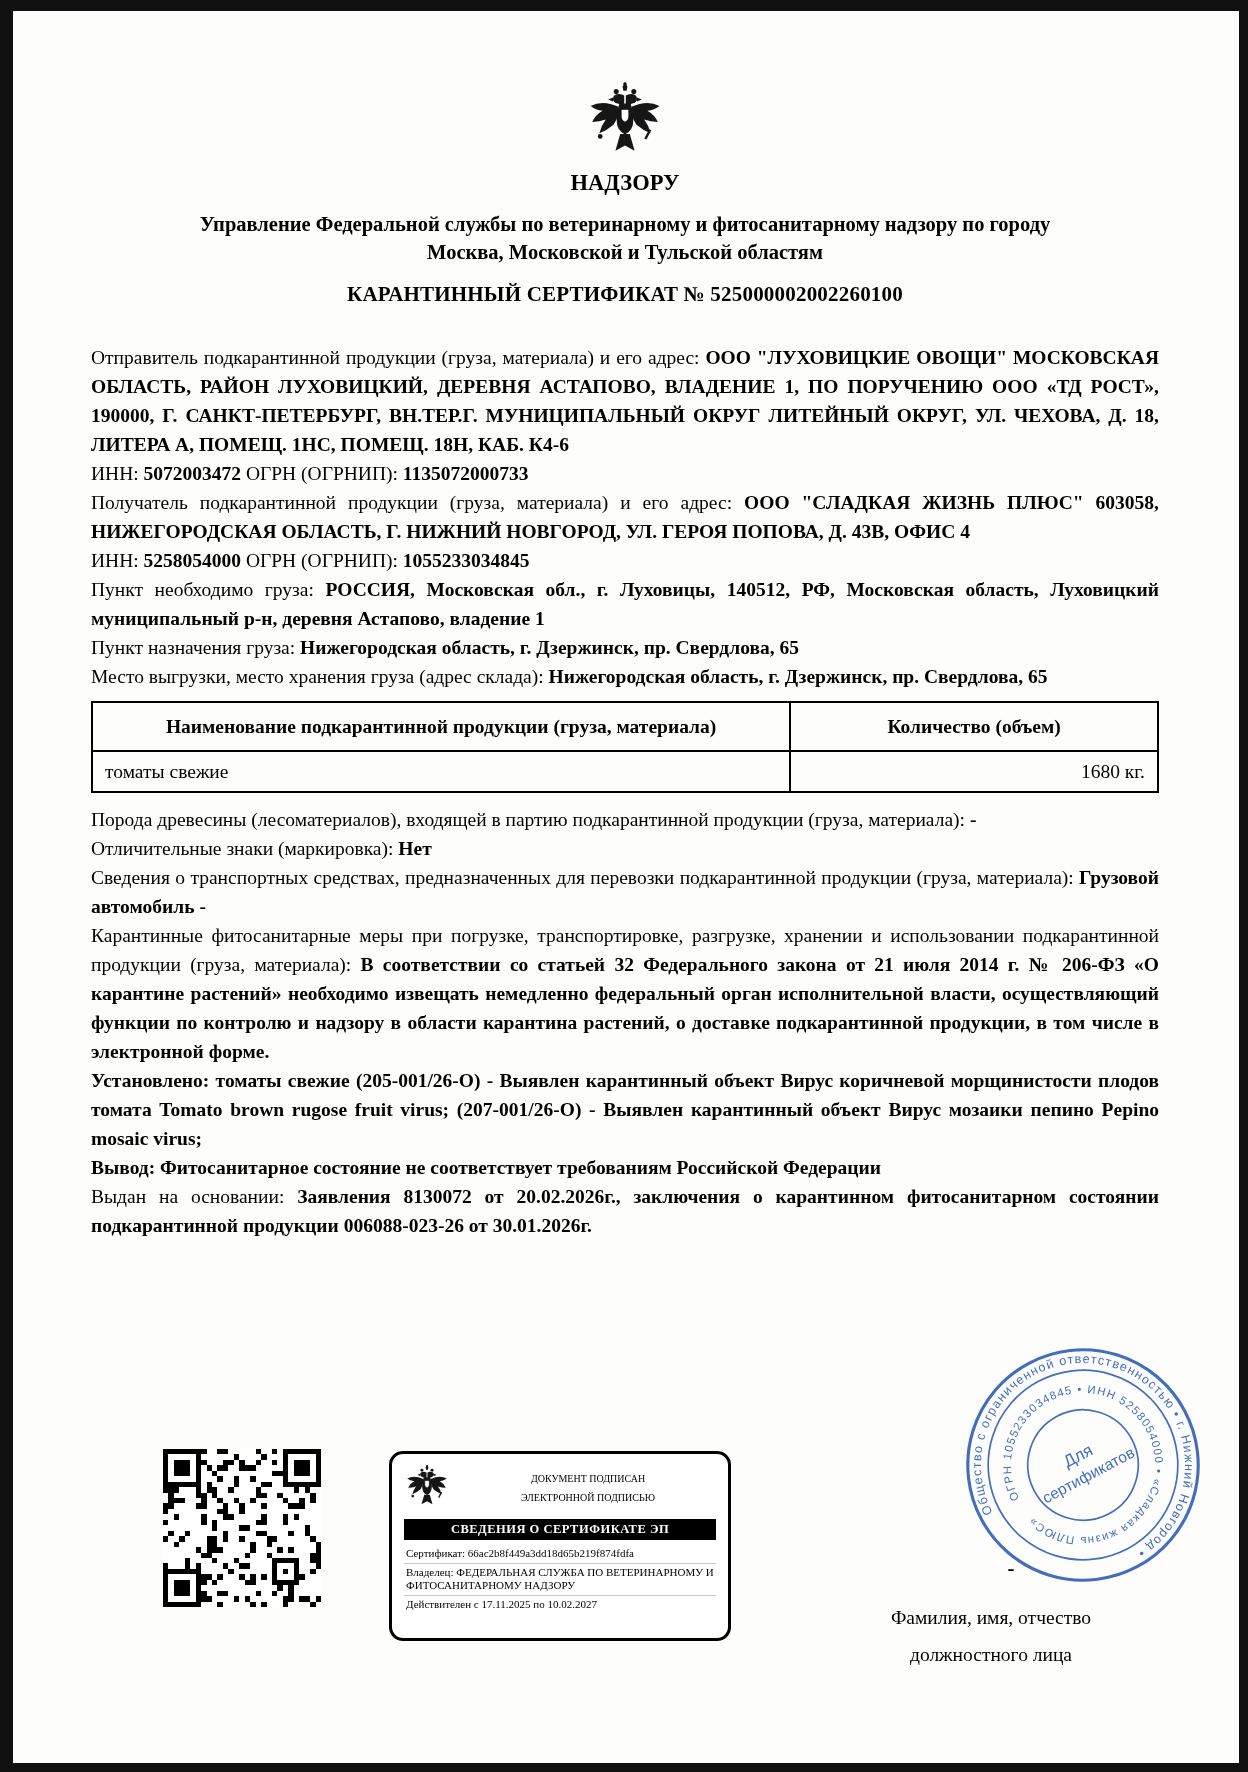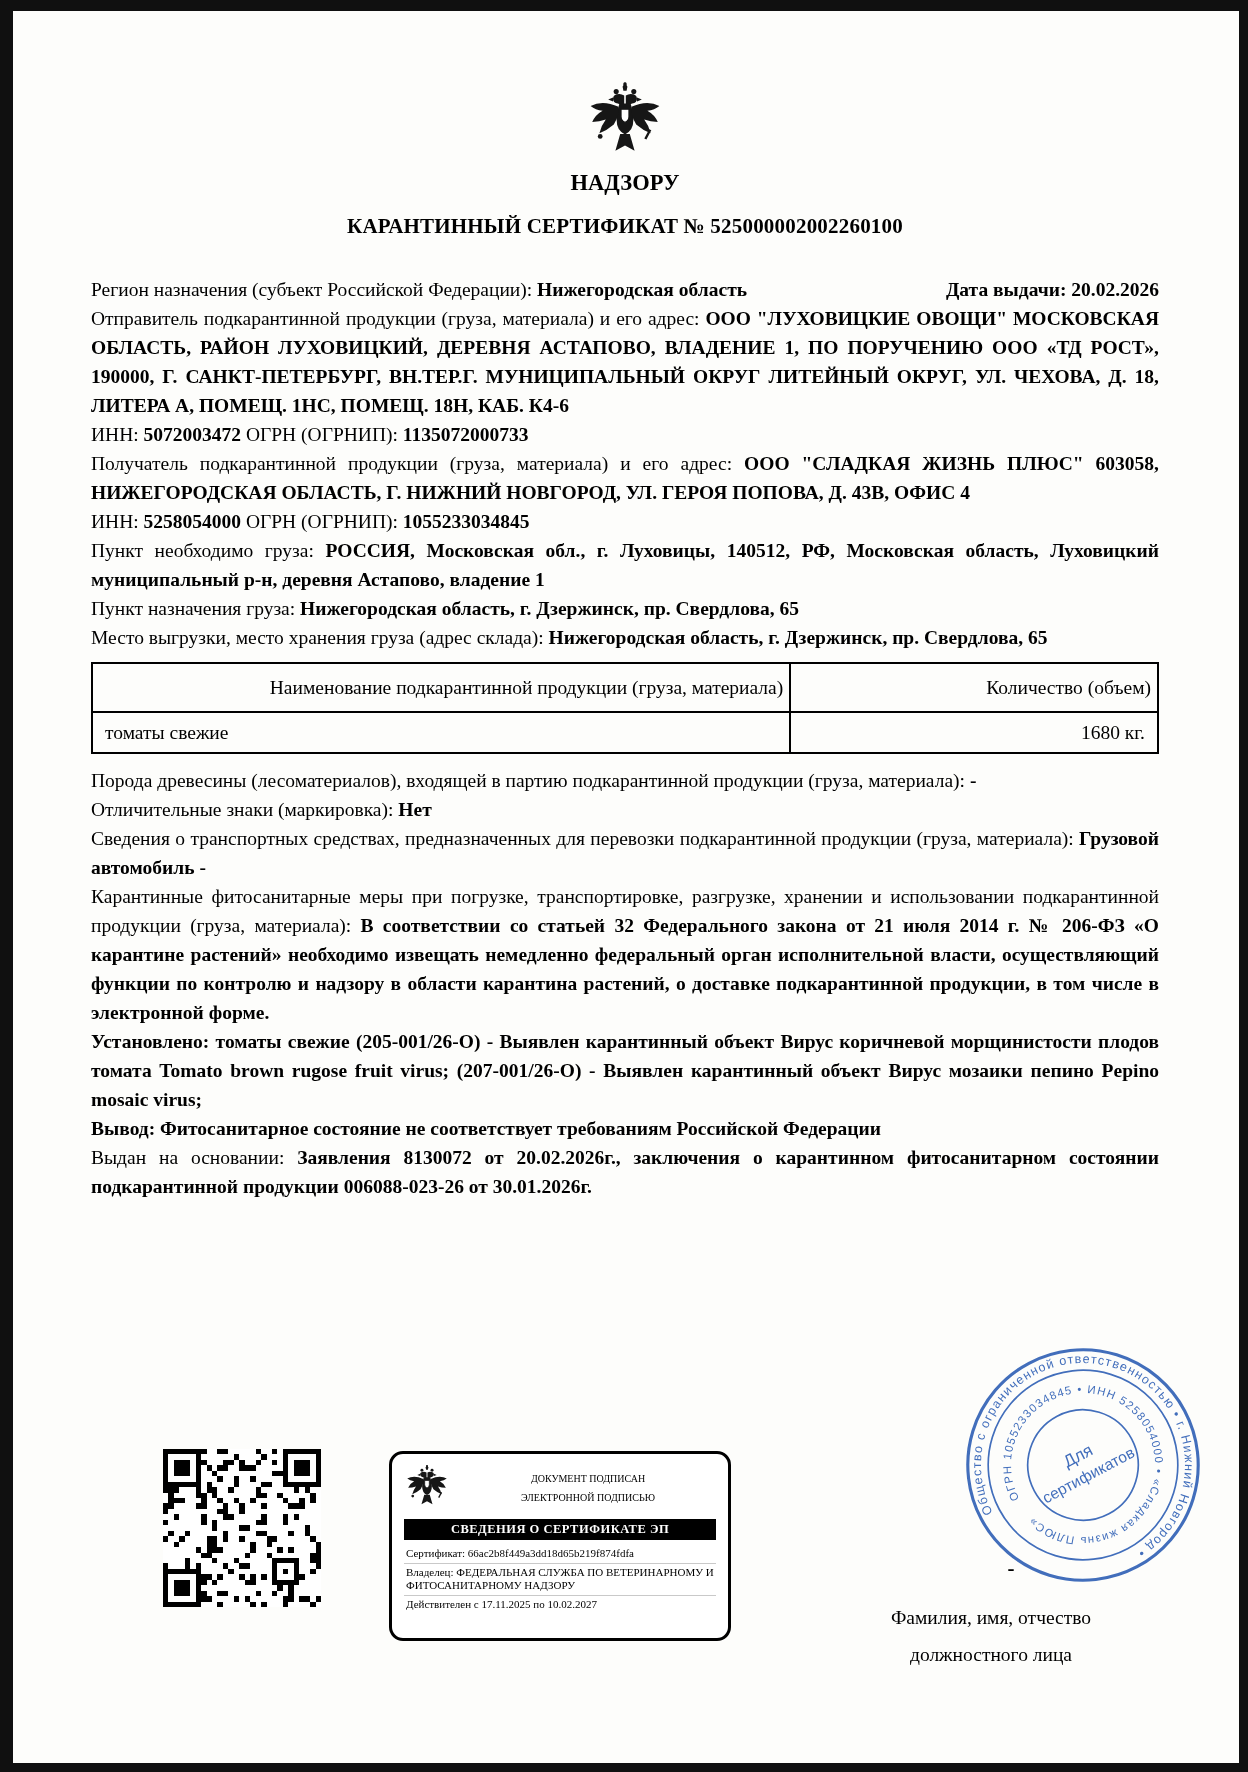--- a/index.html
+++ b/index.html
@@ -11,21 +11,21 @@
   .h-agency{font-weight:bold;font-size:22.5px;text-align:center;line-height:31px;margin-top:12px}
   .h-dept{font-weight:bold;font-size:20.5px;text-align:center;line-height:28px;margin-top:12px}
   .h-title{font-weight:bold;font-size:21px;text-align:center;margin-top:16px;letter-spacing:.2px}
   .body-text{margin-top:36px;font-size:19.5px;line-height:29px}
   .para{text-align:justify}
   .lbl{font-weight:normal}
   .val{font-weight:bold}
   .region-line{display:flex;justify-content:space-between;text-align:left}
   table.goods{width:100%;border-collapse:collapse;margin:10px 0 12px 0;table-layout:fixed}
   .goods th,.goods td{border:2px solid #000;font-size:19.5px}
-  .goods th{font-weight:normal;text-align:right;padding:9px 6px}
+  .goods th{font-weight:bold;text-align:center;padding:9px 6px}
   .goods td{padding:5px 12px}
   .goods td.qty{text-align:right}
   
   .qr{position:absolute;left:150px;top:1438px;width:158px;height:158px;display:grid;
       grid-template-columns:repeat(29,1fr);grid-template-rows:repeat(29,1fr);background:#fff}
   .qr div{background:#000}
   .sig-box{position:absolute;left:376px;top:1440px;width:342px;height:190px;border:3px solid #000;
            border-radius:14px;padding:10px 12px 6px 12px;background:#fff}
   .sig-head{display:flex;align-items:center;gap:10px}
   .sig-head .txt{flex:1;text-align:center;font-size:10px;line-height:19px}
@@ -70,29 +70,29 @@
     <div class="emblem-wrap">
       <svg width="80" height="74" viewBox="0 0 100 92">
           <use href="#eagle"></use>
         </svg>
     </div>
 
     <div class="h-agency">
       <div>НАДЗОРУ</div>
     </div>
 
+    <div class="h-dept">
+      <div>Управление Федеральной службы по ветеринарному и фитосанитарному надзору по городу</div>
+      <div>Москва, Московской и Тульской областям</div>
+    </div>
 
     <div class="h-title">КАРАНТИННЫЙ СЕРТИФИКАТ № 525000002002260100</div>
 
     <div class="body-text">
 
-      <div class="para region-line">
-        <span><span class="lbl">Регион назначения (субъект Российской Федерации): </span><span class="val">Нижегородская область</span></span>
-        <span><span class="val">Дата выдачи: </span><span class="val">20.02.2026</span></span>
-      </div>
 
       <p class="para"><span class="lbl">Отправитель подкарантинной продукции (груза, материала) и его адрес: </span><span class="val">ООО "ЛУХОВИЦКИЕ ОВОЩИ" МОСКОВСКАЯ ОБЛАСТЬ, РАЙОН ЛУХОВИЦКИЙ, ДЕРЕВНЯ АСТАПОВО, ВЛАДЕНИЕ 1, ПО ПОРУЧЕНИЮ ООО «ТД РОСТ», 190000, Г. САНКТ-ПЕТЕРБУРГ, ВН.ТЕР.Г. МУНИЦИПАЛЬНЫЙ ОКРУГ ЛИТЕЙНЫЙ ОКРУГ, УЛ. ЧЕХОВА, Д. 18, ЛИТЕРА А, ПОМЕЩ. 1НС, ПОМЕЩ. 18Н, КАБ. К4-6</span></p>
 
       <p class="para"><span class="lbl">ИНН: </span><span class="val">5072003472 </span><span class="lbl">ОГРН (ОГРНИП): </span><span class="val">1135072000733</span></p>
 
       <p class="para"><span class="lbl">Получатель подкарантинной продукции (груза, материала) и его адрес: </span><span class="val">ООО "СЛАДКАЯ ЖИЗНЬ ПЛЮС" 603058, НИЖЕГОРОДСКАЯ ОБЛАСТЬ, Г. НИЖНИЙ НОВГОРОД, УЛ. ГЕРОЯ ПОПОВА, Д. 43В, ОФИС 4</span></p>
 
       <p class="para"><span class="lbl">ИНН: </span><span class="val">5258054000 </span><span class="lbl">ОГРН (ОГРНИП): </span><span class="val">1055233034845</span></p>
 
       <p class="para"><span class="lbl">Пункт необходимо груза: </span><span class="val">РОССИЯ, Московская обл., г. Луховицы, 140512, РФ, Московская область, Луховицкий муниципальный р-н, деревня Астапово, владение 1</span></p>

